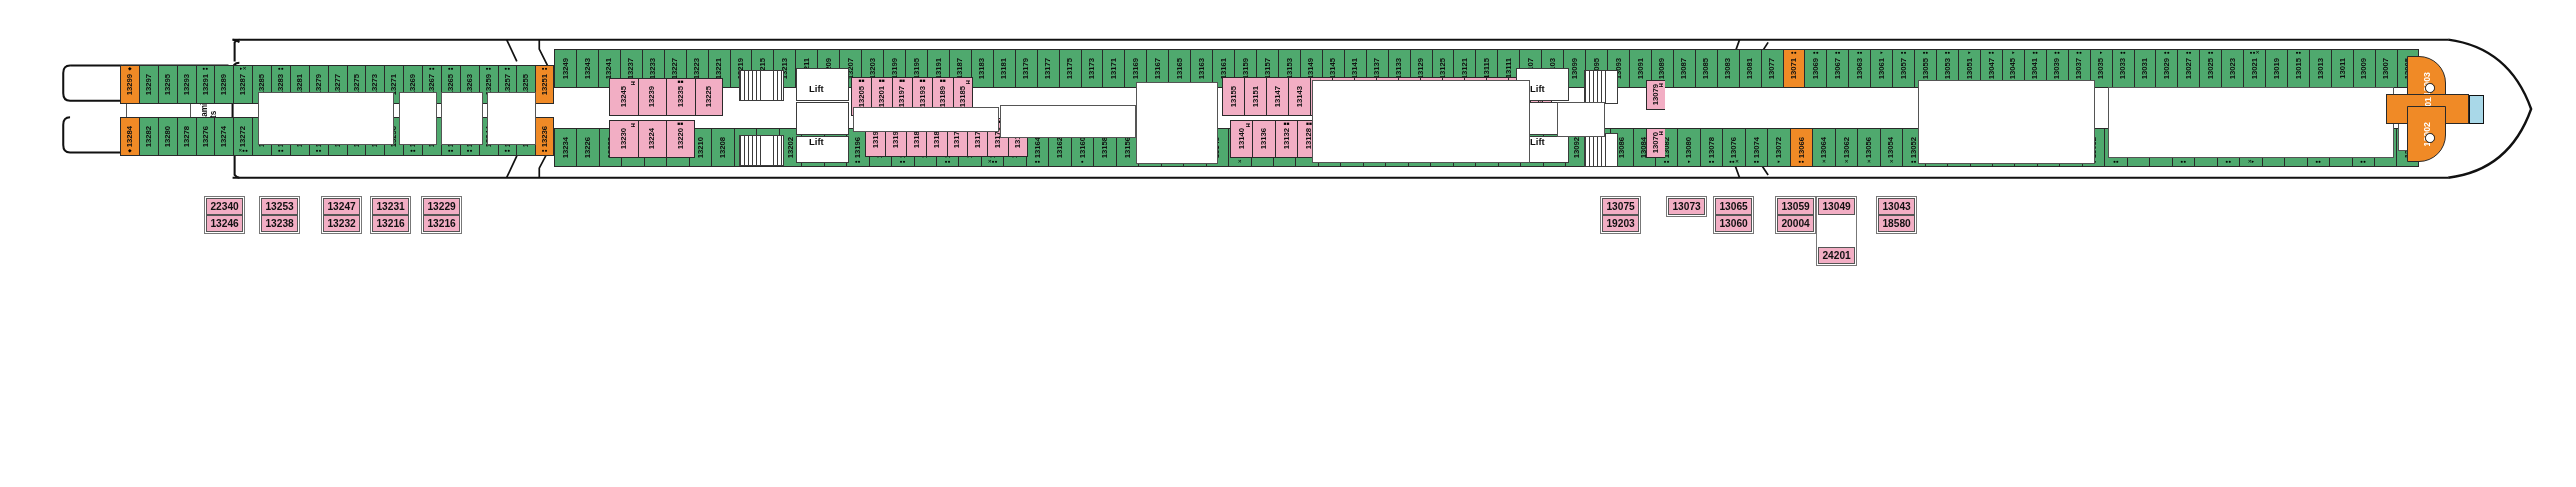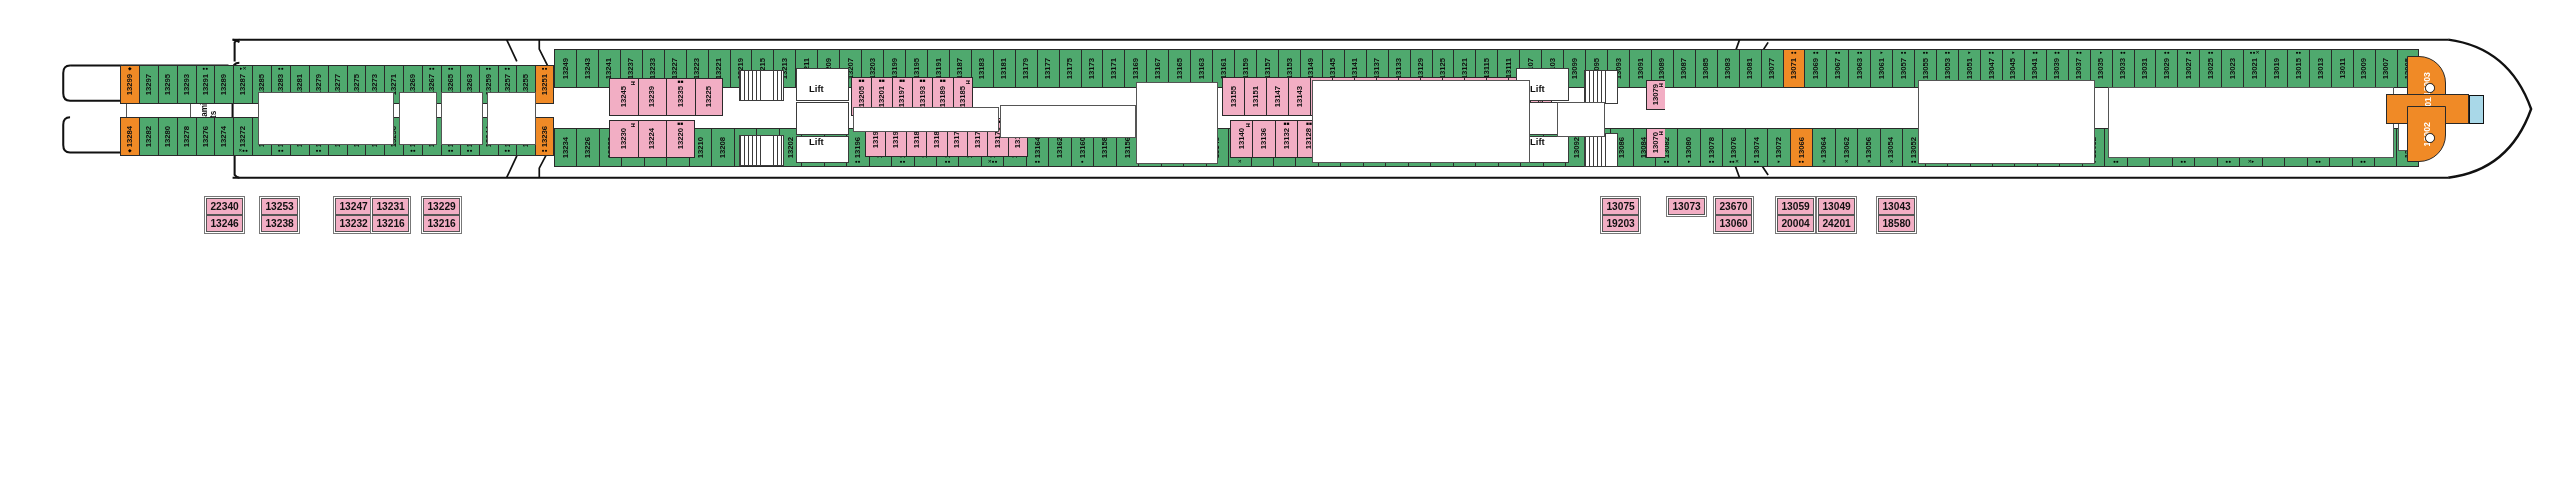--- a/index.html
+++ b/index.html
@@ -1100,48 +1100,48 @@
 
   <div id="pairs-layer">
       <div class="pairblock" style="left: 205px; top: 197px;">
         <div>22340</div>
         <div>13246</div>
       </div>
       <div class="pairblock" style="left: 260px; top: 197px;">
         <div>13253</div>
         <div>13238</div>
       </div>
-      <div class="pairblock" style="left: 334px; top: 197px;">
+      <div class="pairblock" style="left: 322px; top: 197px;">
         <div>13247</div>
         <div>13232</div>
       </div>
       <div class="pairblock" style="left: 371px; top: 197px;">
         <div>13231</div>
         <div>13216</div>
       </div>
       <div class="pairblock" style="left: 422px; top: 197px;">
         <div>13229</div>
         <div>13216</div>
       </div>
       <div class="pairblock" style="left: 1601px; top: 197px; justify-content: flex-end;">
         <div>13075</div>
         <div>19203</div>
       </div>
       <div class="pairblock" style="left: 1667px; top: 197px;">
         <div>13073</div>
       </div>
       <div class="pairblock" style="left: 1714px; top: 197px;">
-        <div>23670</div>
+        <div>13065</div>
         <div>13060</div>
       </div>
       <div class="pairblock" style="left: 1768px; top: 197px; margin-left: 8px;">
         <div>13059</div>
         <div>20004</div>
       </div>
-      <div class="pairblock" style="left: 1817px; top: 197px;">
+      <div class="pairblock" style="left: 1817px; top: 197px; gap: 32px;">
         <div>13049</div>
         <div>24201</div>
       </div>
       <div class="pairblock" style="left: 1877px; top: 197px;">
         <div>13043</div>
         <div>18580</div>
       </div>
     </div>
 
   <div class="cab pink" style="position:absolute;left:1646px;top:80px;width:19px;height:30px;">

